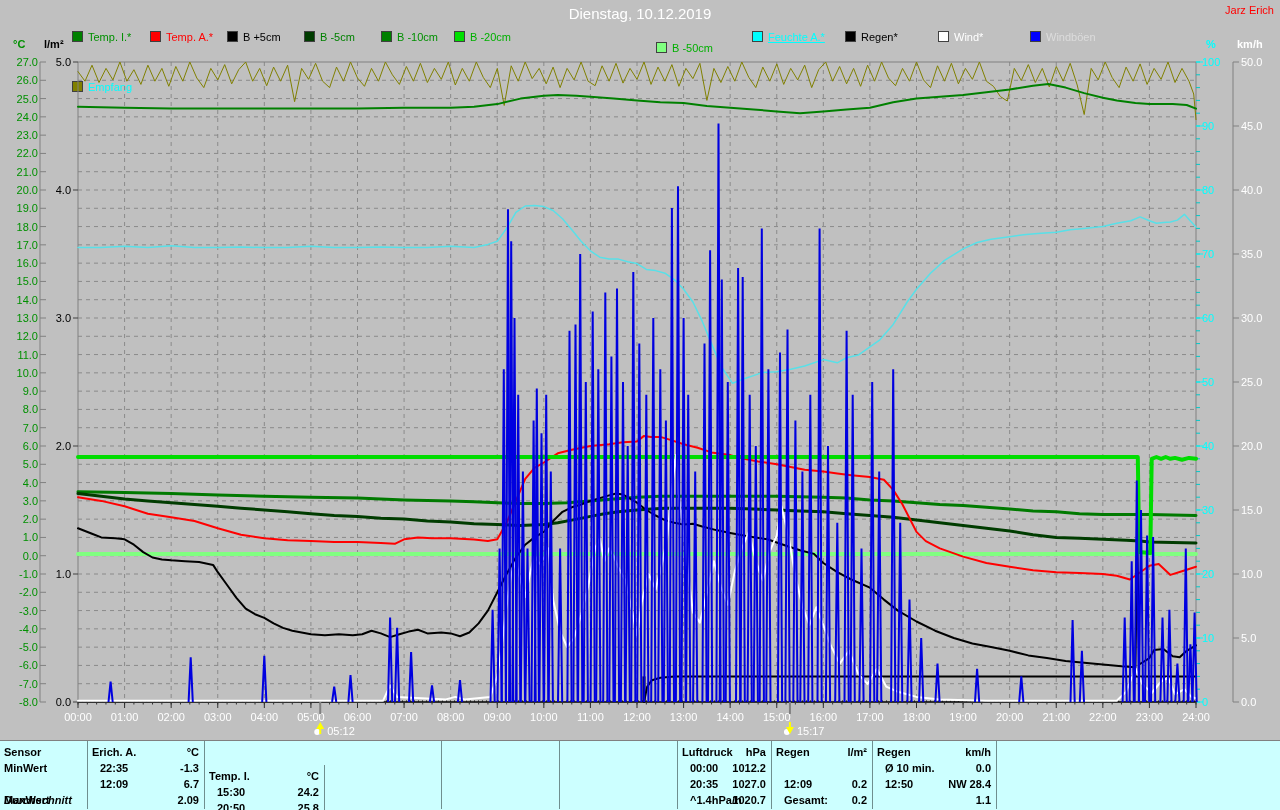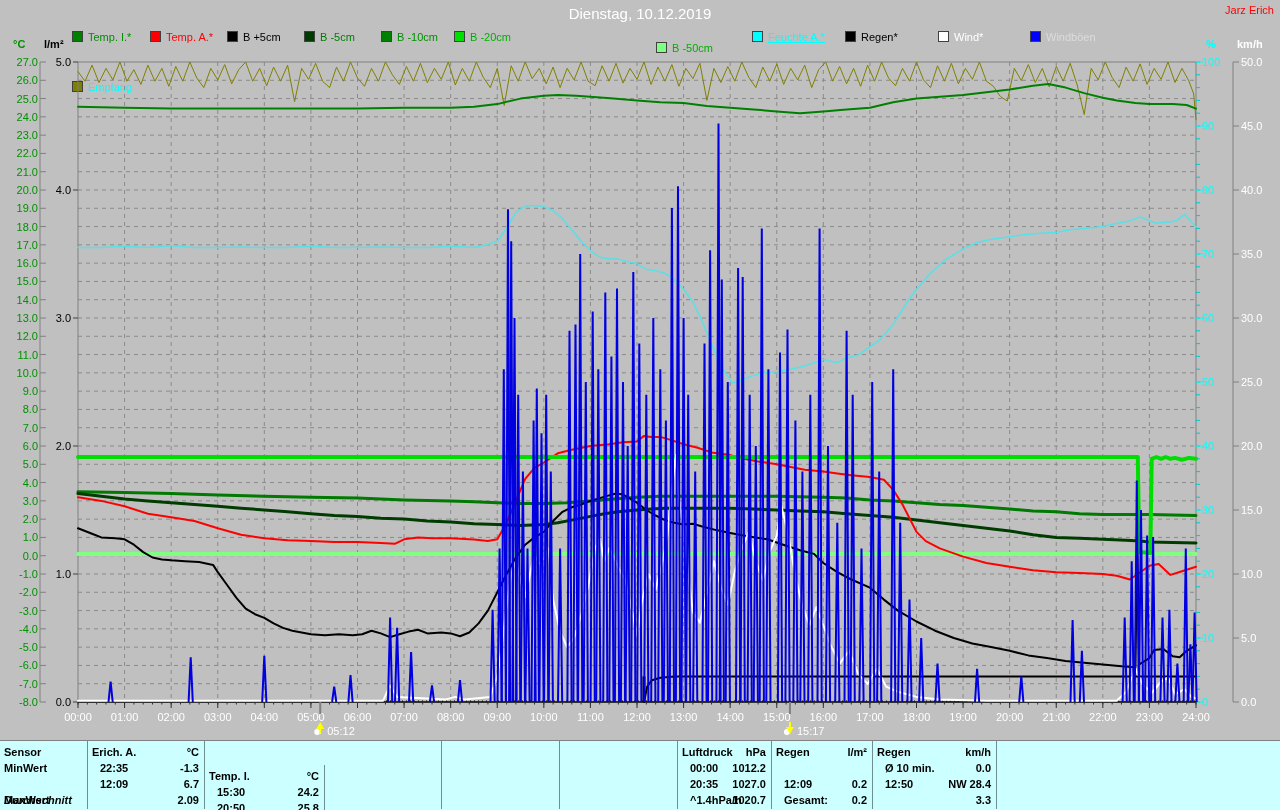--- a/index.html
+++ b/index.html
@@ -735,21 +735,21 @@
         <div class="srow" style="top: 19px;">
           <span class="lv">Ø 10 min.</span>
           <span class="rv">0.0</span>
         </div>
         <div class="srow" style="top: 35px;">
           <span class="lv">12:50</span>
           <span class="rv">NW 28.4</span>
         </div>
         <div class="srow" style="top: 51px;">
           <span class="lv"></span>
-          <span class="rv">3.3</span>
+          <span class="rv">1.1</span>
         </div>
       </div>
       <div class="scol" style="left: 997px; width: 282px;">
         <div class="srow hd" style="top: 3px;">
           <span class="lv"></span>
           <span class="rv"></span>
         </div>
         <div class="srow" style="top: 19px;">
           <span class="lv"></span>
           <span class="rv"></span>

